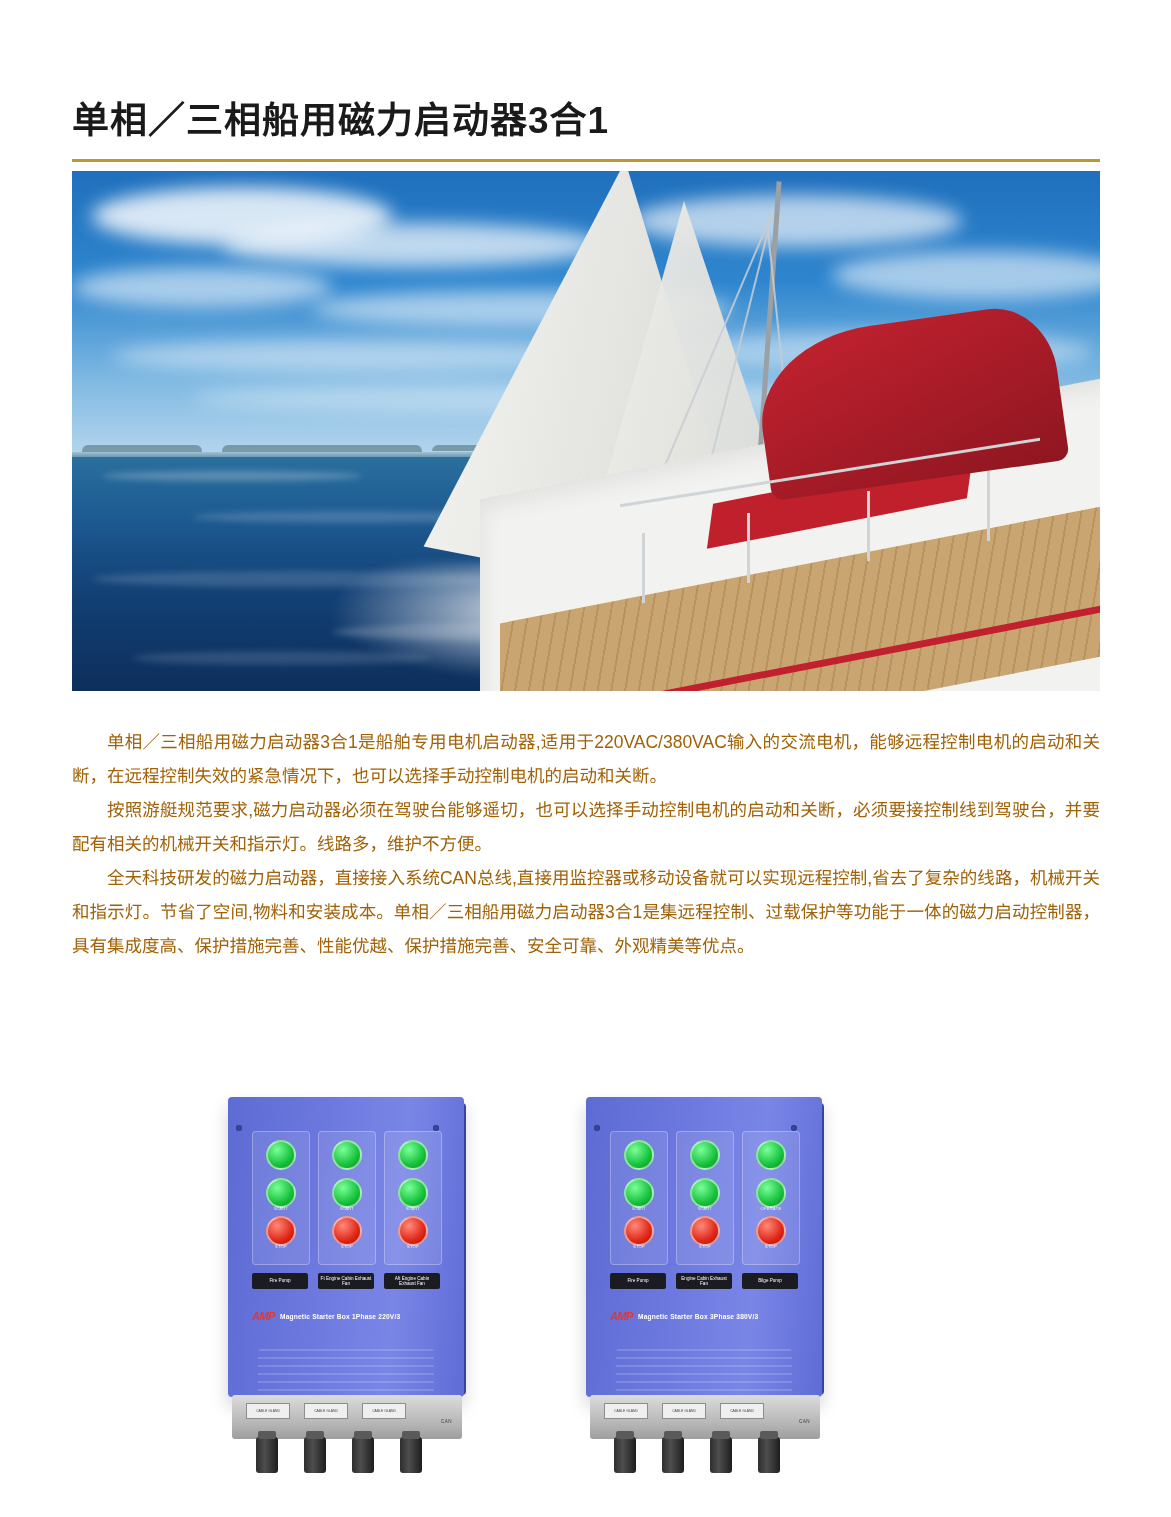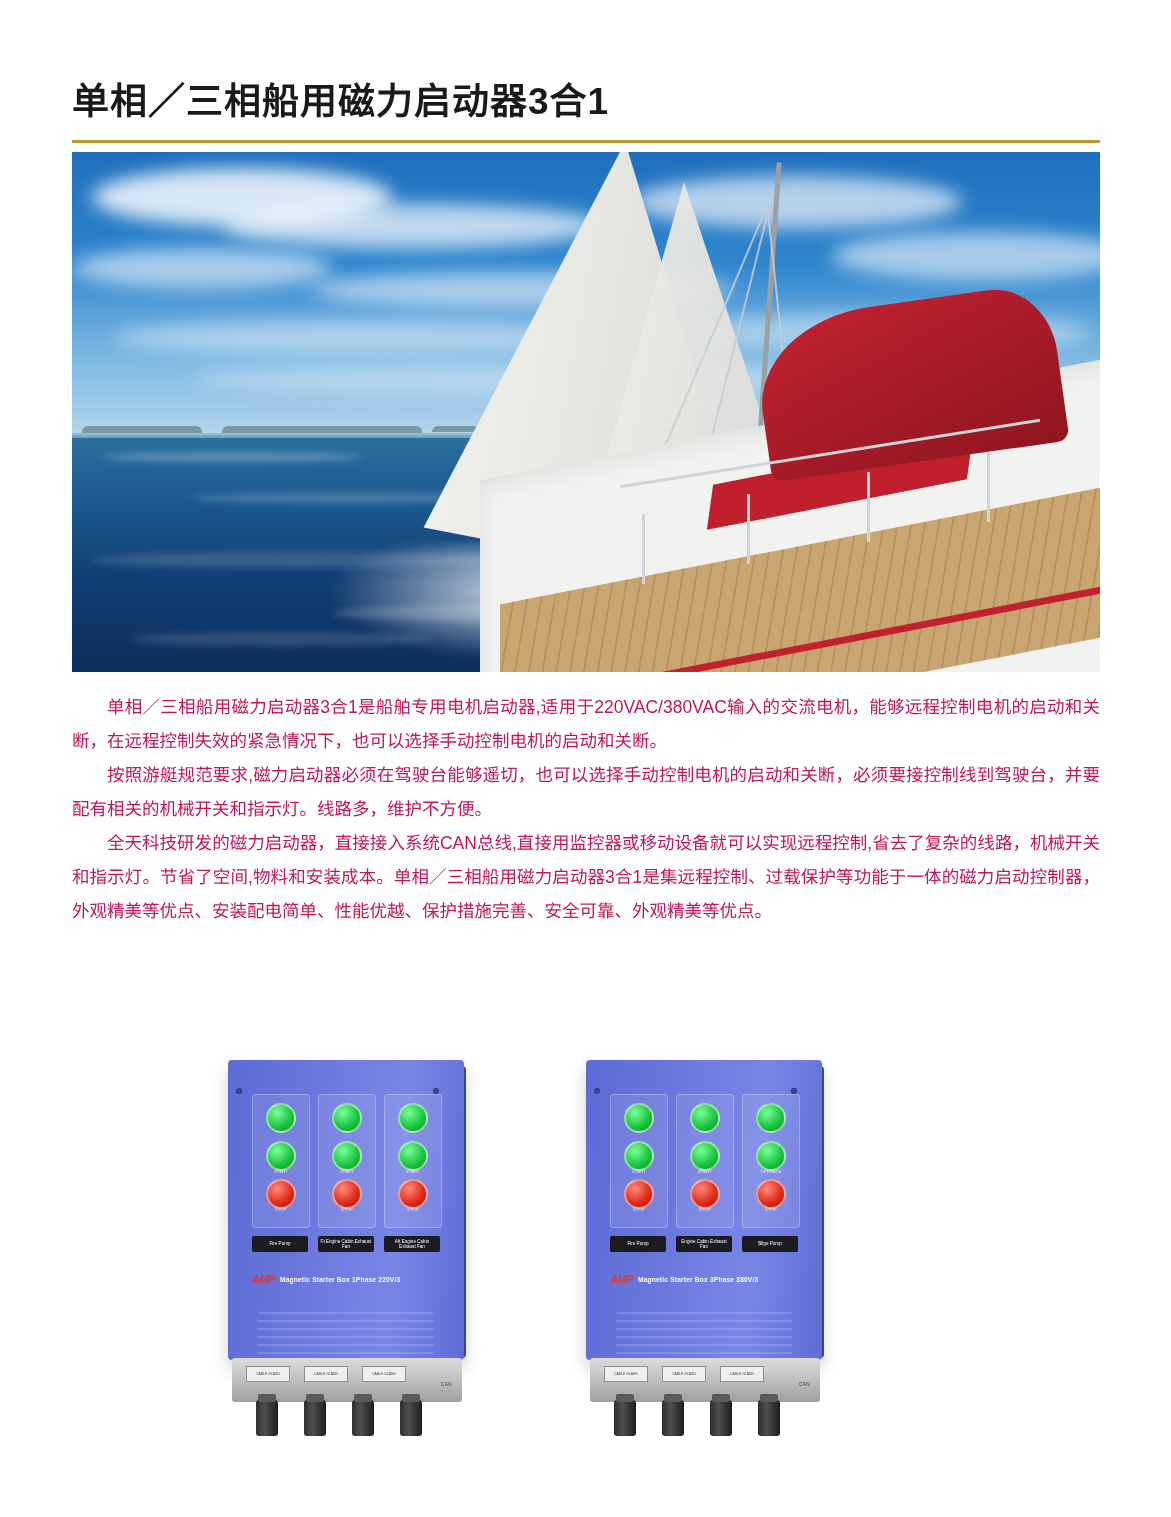--- a/index.html
+++ b/index.html
@@ -12,20 +12,21 @@
     height: 1517px;
     position: relative;
     font-family: "Liberation Sans", "DejaVu Sans", sans-serif;
     color: #231f20;
     overflow: hidden;
   }
 
   .page {
     position: absolute;
     inset: 0;
+    margin-top: 19px;
   }
 
   
   .title-block {
     position: absolute;
     left: 72px;
     top: 80px;
     width: 1030px;
   }
   .doc-title {
@@ -235,43 +236,43 @@
   }
   .s1 { right: 110px; top: 300px; }
   .s2 { right: 230px; top: 320px; }
   .s3 { right: 350px; top: 342px; }
   .s4 { right: 455px; top: 362px; }
 
   
   .body-copy {
     position: absolute;
     left: 72px;
-    top: 690px;
+    top: 706px;
     width: 1028px;
     font-size: 17.5px;
     line-height: 34px;
-    color: #be185d;
+    color: #a16207;
     text-align: justify;
   }
   .body-copy p {
     margin: 0 0 0 0;
     text-indent: 2em;
   }
 
   
   .products {
     position: absolute;
     left: 72px;
     top: 1040px;
     width: 1028px;
     height: 440px;
   }
   .device {
     position: absolute;
-    top: 0;
+    top: 18px;
     width: 250px;
     height: 420px;
   }
   .device.left  { left: 156px; }
   .device.right { left: 514px; }
 
   .dev-body {
     position: absolute;
     left: 0;
     top: 20px;
@@ -509,21 +510,21 @@
     <div class="rail"></div>
     <div class="stanchion s1"></div>
     <div class="stanchion s2"></div>
     <div class="stanchion s3"></div>
     <div class="stanchion s4"></div>
   </div>
 
   <div class="body-copy">
     <p>单相／三相船用磁力启动器3合1是船舶专用电机启动器,适用于220VAC/380VAC输入的交流电机，能够远程控制电机的启动和关断，在远程控制失效的紧急情况下，也可以选择手动控制电机的启动和关断。</p>
     <p>按照游艇规范要求,磁力启动器必须在驾驶台能够遥切，也可以选择手动控制电机的启动和关断，必须要接控制线到驾驶台，并要配有相关的机械开关和指示灯。线路多，维护不方便。</p>
-    <p>全天科技研发的磁力启动器，直接接入系统CAN总线,直接用监控器或移动设备就可以实现远程控制,省去了复杂的线路，机械开关和指示灯。节省了空间,物料和安装成本。单相／三相船用磁力启动器3合1是集远程控制、过载保护等功能于一体的磁力启动控制器，外观精美等优点、安装配电简单、性能优越、保护措施完善、安全可靠、外观精美等优点。</p>
+    <p>全天科技研发的磁力启动器，直接接入系统CAN总线,直接用监控器或移动设备就可以实现远程控制,省去了复杂的线路，机械开关和指示灯。节省了空间,物料和安装成本。单相／三相船用磁力启动器3合1是集远程控制、过载保护等功能于一体的磁力启动控制器，具有集成度高、保护措施完善、性能优越、保护措施完善、安全可靠、外观精美等优点。</p>
   </div>
 
   <div class="products">
 
     <div class="device left">
       <div class="dev-side"></div>
       <div class="dev-body">
         <div class="screw sc1"></div>
         <div class="screw sc2"></div>
         <div class="screw sc3"></div>

